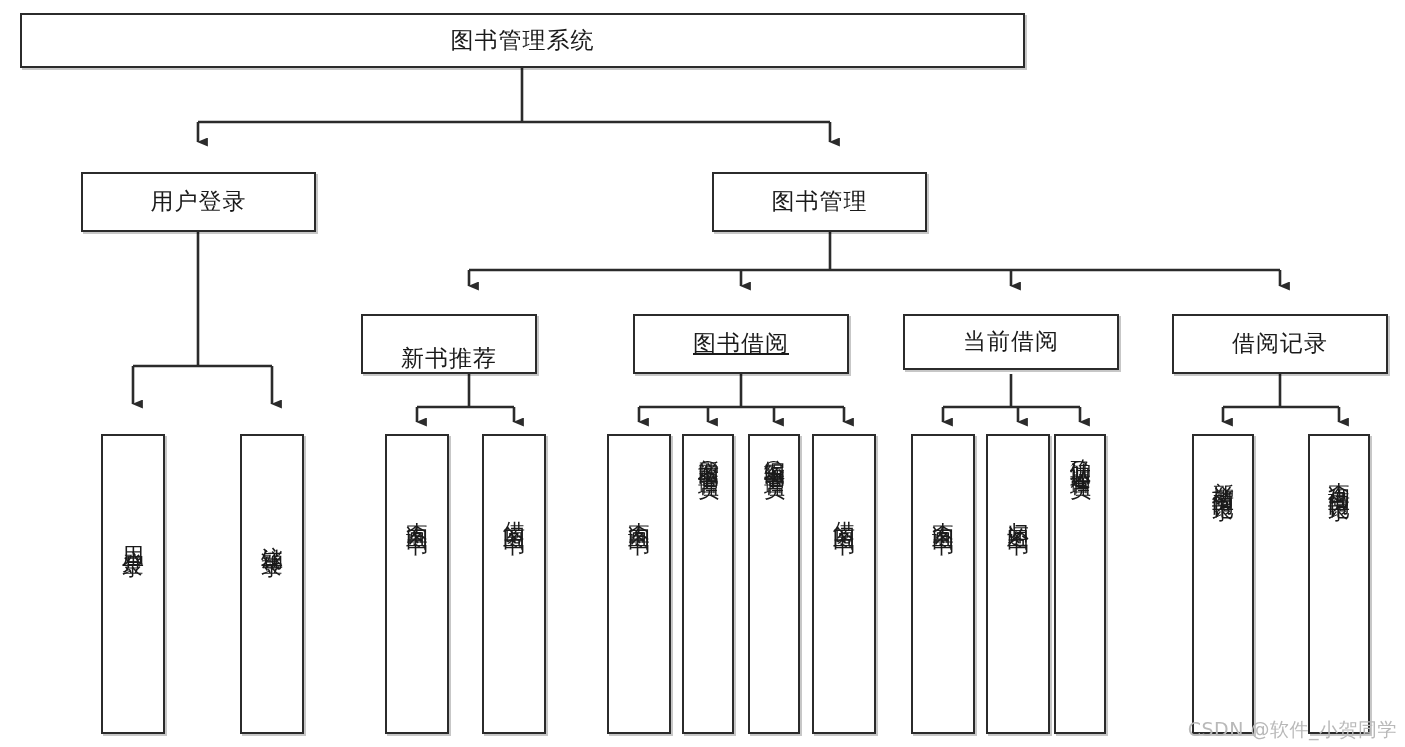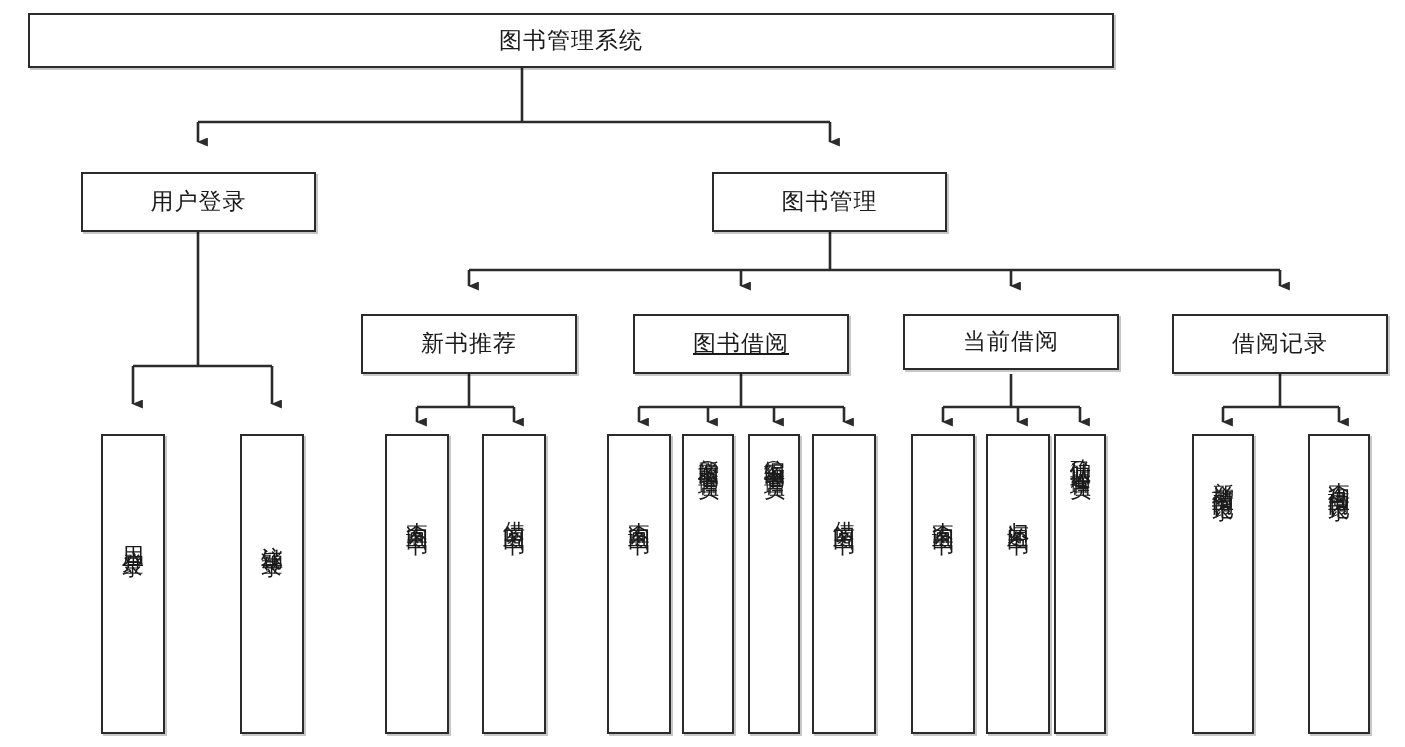--- a/index.html
+++ b/index.html
@@ -126,32 +126,32 @@
       <path d="M 1018 407 L 1018 422" marker-end="url(#arrow)"></path>
       <path d="M 1080 407 L 1080 422" marker-end="url(#arrow)"></path>
 
       <path d="M 1280 374 L 1280 407"></path>
       <path d="M 1223 407 L 1339 407"></path>
       <path d="M 1223 407 L 1223 422" marker-end="url(#arrow)"></path>
       <path d="M 1339 407 L 1339 422" marker-end="url(#arrow)"></path>
     </g>
   </svg>
 
-  <div class="node root h" style="left:20px; top:13px; width:1086px; height:55px;margin-left:8px;">
+  <div class="node root h" style="left:20px; top:13px; width:1005px; height:55px;">
     <span class="label">图书管理系统</span>
   </div>
 
   <div class="node h" style="left:81px; top:172px; width:235px; height:60px;">
     <span class="label">用户登录</span>
   </div>
-  <div class="node h" style="left:712px; top:172px; width:235px; height:60px;">
+  <div class="node h" style="left:712px; top:172px; width:215px; height:60px;">
     <span class="label">图书管理</span>
   </div>
 
-  <div class="node h" style="left:361px; top:314px; width:216px; height:60px;">
+  <div class="node h" style="left:361px; top:314px; width:176px; height:60px;align-items:flex-end;">
     <span class="label">新书推荐</span>
   </div>
   <div class="node h" style="left:633px; top:314px; width:216px; height:60px;text-decoration:underline;">
     <span class="label">图书借阅</span>
   </div>
   <div class="node h" style="left:903px; top:314px; width:216px; height:56px;">
     <span class="label">当前借阅</span>
   </div>
   <div class="node h" style="left:1172px; top:314px; width:216px; height:60px;">
     <span class="label">借阅记录</span>
@@ -194,14 +194,15 @@
     <span class="label" style="font-size:21px; letter-spacing:3px;">确认归还（管理员）</span>
   </div>
 
   <div class="node v" style="left:1192px; top:434px; width:62px; height:300px; padding-top:28px;">
     <span class="label" style="letter-spacing:4px;">新增借阅记录</span>
   </div>
   <div class="node v" style="left:1308px; top:434px; width:62px; height:300px; padding-top:28px;">
     <span class="label" style="letter-spacing:4px;">查询借阅记录</span>
   </div>
 
+  <div class="watermark">CSDN @软件_小贺同学</div>
 
 </div>
 
 </body></html>

